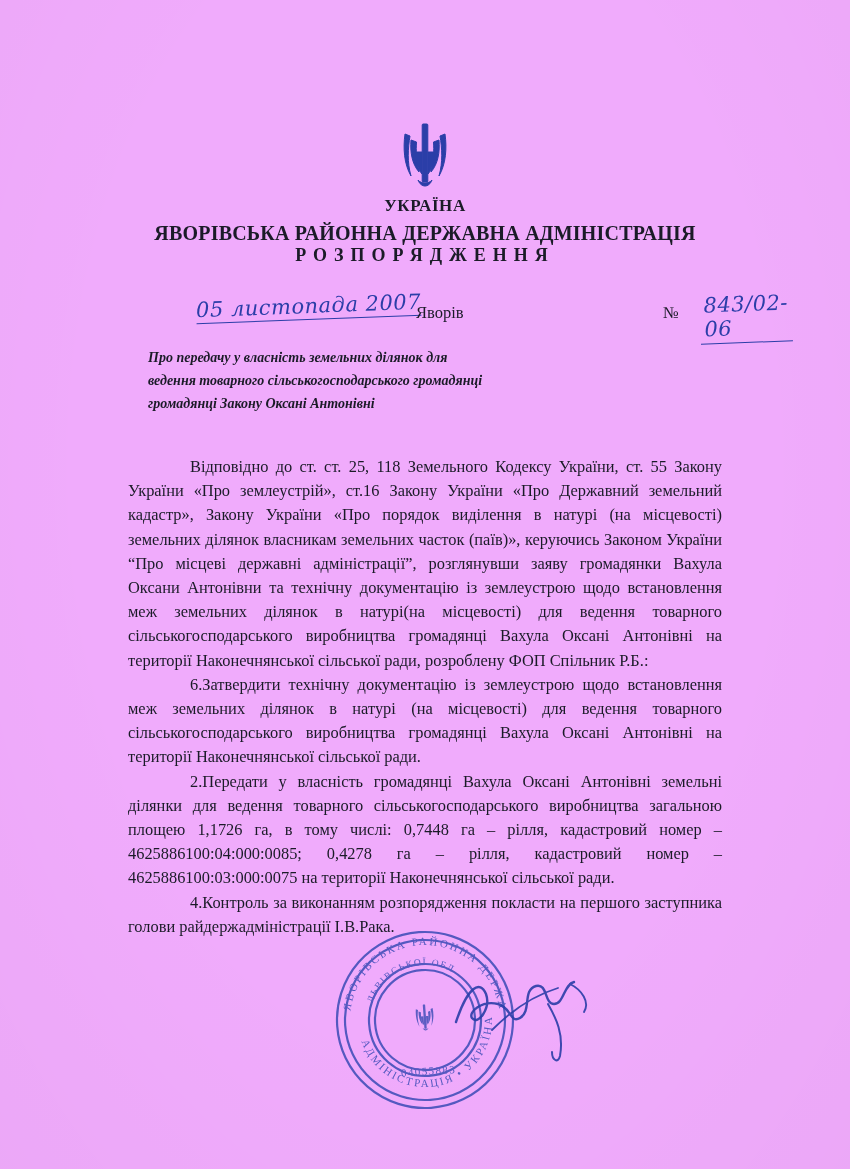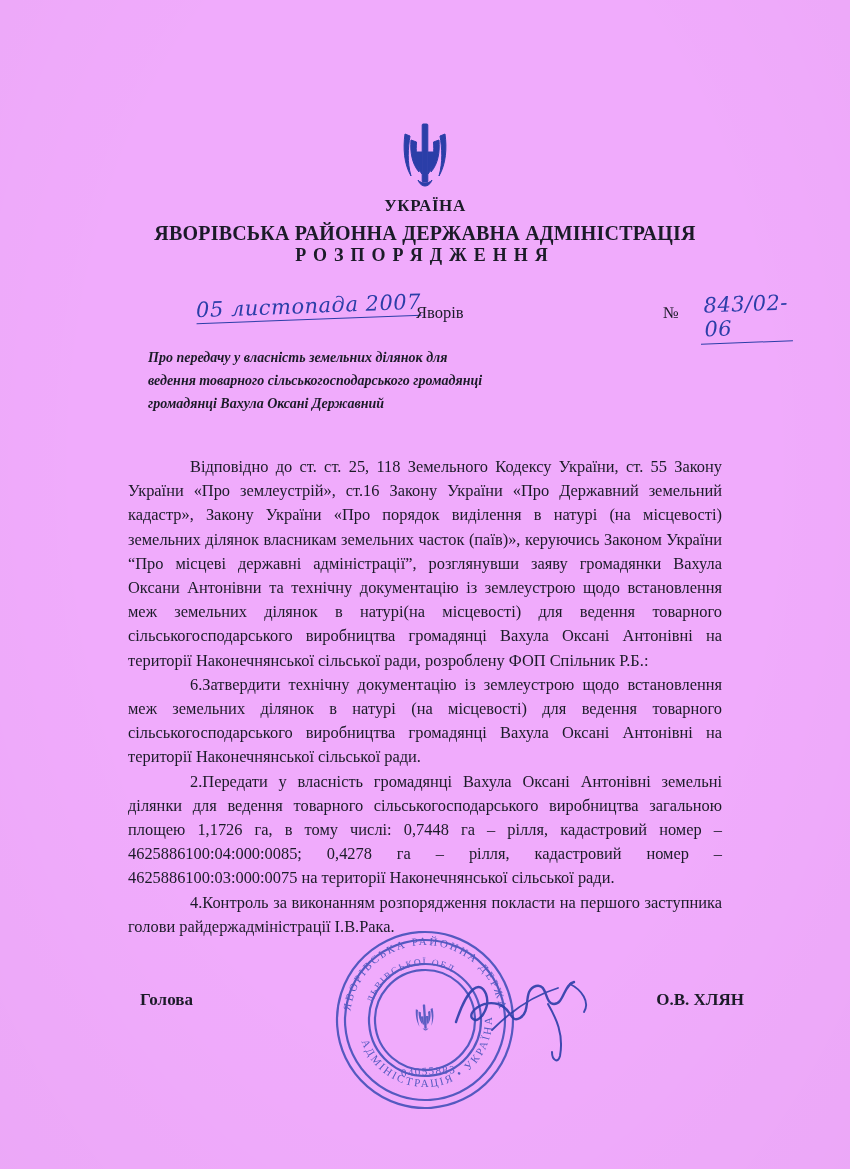--- a/index.html
+++ b/index.html
@@ -206,21 +206,21 @@
   <div class="date-row">
     <span class="hand date-hand">05 листопада 2007</span>
     <span class="place">Яворів</span>
     <span class="num-label">№</span>
     <span class="hand num-hand">843/02-06</span>
   </div>
 
   <div class="subject">
     <div>Про передачу у власність земельних ділянок для</div>
     <div>ведення товарного сільськогосподарського громадянці</div>
-    <div>громадянці Вахула Оксані Державний</div>
+    <div>громадянці Закону Оксані Антонівні</div>
   </div>
 
   <div class="body">
     <p>Відповідно до ст. ст. 25, 118 Земельного Кодексу України, ст. 55 Закону України «Про землеустрій», ст.16 Закону України «Про Державний земельний кадастр», Закону України «Про порядок виділення в натурі (на місцевості) земельних ділянок власникам земельних часток (паїв)», керуючись Законом України “Про місцеві державні адміністрації”, розглянувши заяву громадянки Вахула Оксани Антонівни та технічну документацію із землеустрою  щодо встановлення меж земельних ділянок в натурі(на місцевості) для ведення товарного сільськогосподарського виробництва громадянці Вахула Оксані Антонівні на території Наконечнянської сільської ради,  розроблену ФОП Спільник Р.Б.:</p>
     <p>6.Затвердити технічну документацію із землеустрою щодо встановлення меж  земельних ділянок в натурі (на місцевості) для ведення товарного сільськогосподарського виробництва громадянці Вахула Оксані Антонівні на території Наконечнянської сільської  ради.</p>
     <p>2.Передати у власність громадянці Вахула Оксані Антонівні земельні ділянки для ведення товарного сільськогосподарського виробництва загальною площею 1,1726 га, в тому числі: 0,7448 га – рілля, кадастровий номер – 4625886100:04:000:0085; 0,4278 га – рілля, кадастровий номер – 4625886100:03:000:0075 на території Наконечнянської сільської  ради.</p>
     <p>4.Контроль за виконанням розпорядження покласти на першого заступника голови райдержадміністрації І.В.Рака.</p>
   </div>
 
   <div class="stamp">
@@ -267,18 +267,14 @@
     <svg width="150" height="110" viewBox="0 0 150 110" aria-hidden="true">
       <g fill="none" stroke="#2b3ea8" stroke-width="2.4" stroke-linecap="round">
         <path d="M4 62 C16 26 28 20 34 34 C39 48 26 66 20 58 C16 52 30 40 46 44 C60 48 58 64 68 58 C80 51 70 30 84 26 C96 23 92 44 102 44 C112 44 112 24 122 22"></path>
         <path d="M40 70 C58 52 80 36 106 28" stroke-width="1.8"></path>
         <path d="M96 44 C104 58 112 74 108 96 C106 104 100 100 100 92" stroke-width="2"></path>
         <path d="M118 24 C130 30 138 42 132 52" stroke-width="1.9"></path>
       </g>
     </svg>
   </div>
 
-  <div class="sign-row">
-    <span class="sign-left">Голова</span>
-    <span class="sign-right">О.В. ХЛЯН</span>
-  </div>
 
 </div>
 
 </body></html>

